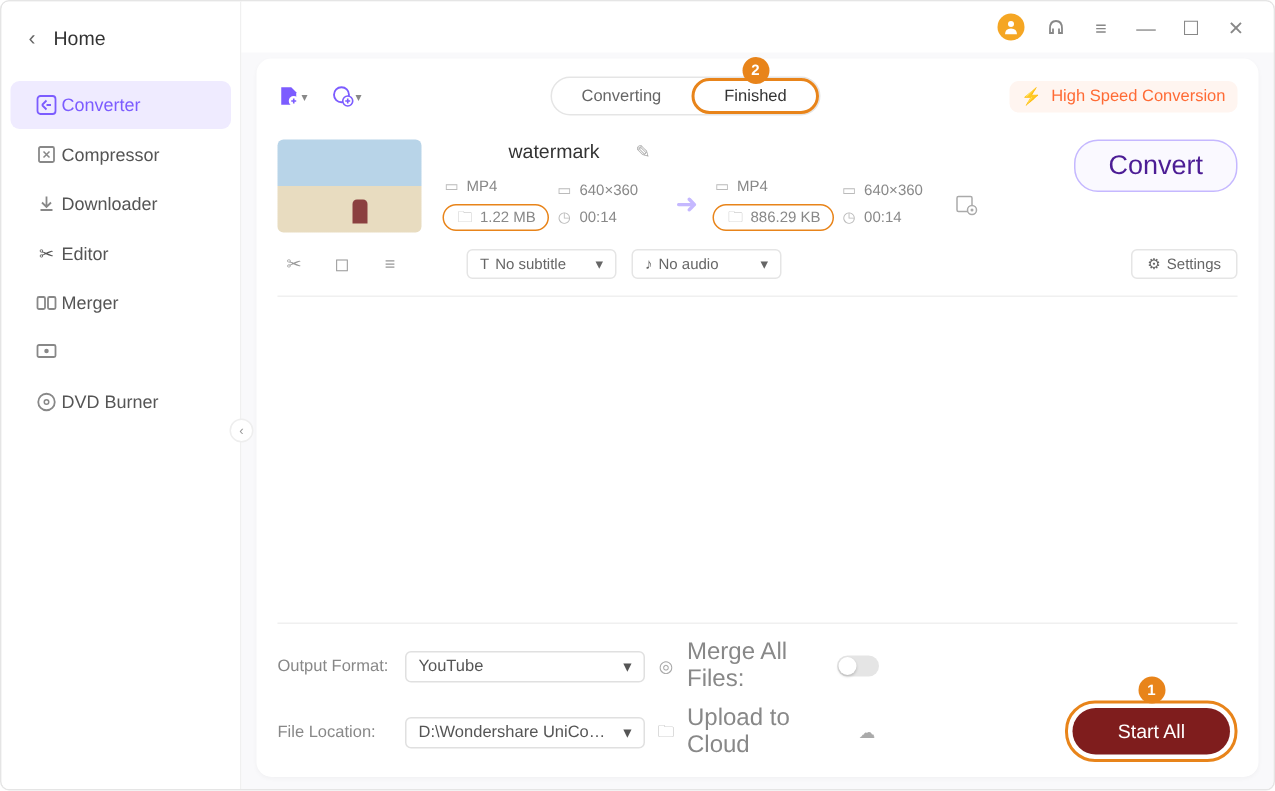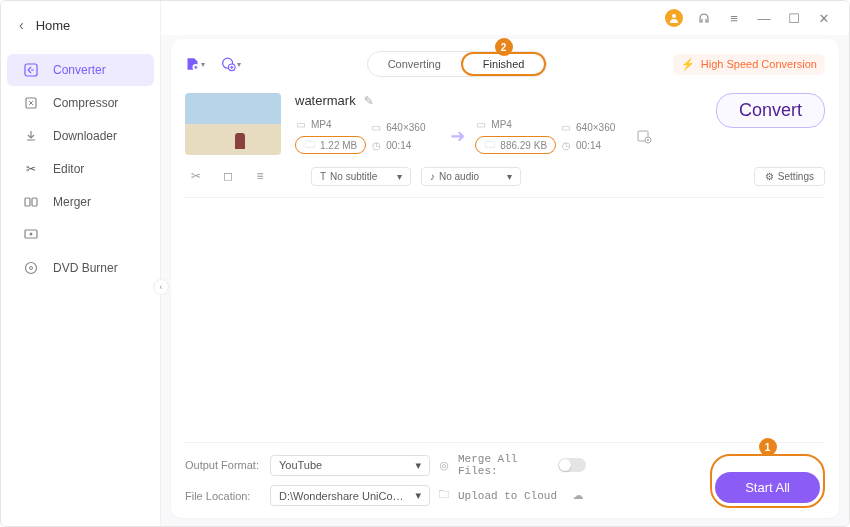--- a/index.html
+++ b/index.html
@@ -2,21 +2,21 @@
 <html><head>
   <meta charset="utf-8">
   <style>
     * { margin: 0; padding: 0; box-sizing: border-box; font-family: -apple-system, BlinkMacSystemFont, 'Segoe UI', Arial, sans-serif; }
     body { width: 850px; height: 527px; background: #fff; display: flex; overflow: hidden; border: 1px solid #e5e5e5; border-radius: 6px; position: relative; }
     
     .sidebar { width: 160px; height: 100%; background: #fff; border-right: 1px solid #f0f0f0; display: flex; flex-direction: column; padding-top: 8px; }
     .sidebar-home { display: flex; align-items: center; padding: 8px 18px; font-size: 13px; color: #333; gap: 12px; }
     .sidebar-home .back { font-size: 14px; color: #666; }
     .sidebar-items { margin-top: 12px; }
-    .sidebar-item { display: flex; align-items: center; padding: 8px 16px; font-size: 12px; color: #555; gap: 14px; cursor: pointer; border-radius: 6px; margin: 1px 6px; }
+    .sidebar-item { display: flex; align-items: center; padding: 8px 16px; font-size: 12px; color: #555; gap: 2px; cursor: pointer; border-radius: 6px; margin: 1px 6px; }
     .sidebar-item.active { background: #efebff; color: #7c5cff; }
     .sidebar-icon { width: 16px; height: 16px; display: inline-flex; align-items: center; justify-content: center; flex-shrink: 0; }
     .sidebar-caret { position: absolute; left: 152px; top: 278px; width: 16px; height: 16px; background: #fff; border: 1px solid #eee; border-radius: 50%; display: flex; align-items: center; justify-content: center; font-size: 9px; color: #999; }
 
     .main { flex: 1; display: flex; flex-direction: column; background: #f9f9fb; }
     
     .titlebar { height: 34px; display: flex; justify-content: flex-end; align-items: center; gap: 12px; padding-right: 16px; background: #fff; }
     .tb-btn { width: 18px; height: 18px; display: inline-flex; align-items: center; justify-content: center; color: #888; font-size: 13px; cursor: pointer; }
     .avatar { width: 18px; height: 18px; background: #f5a623; border-radius: 50%; display: inline-flex; align-items: center; justify-content: center; color: #fff; font-size: 10px; }
     
@@ -34,21 +34,21 @@
     .callout-badge { position: absolute; width: 18px; height: 18px; background: #e8841a; color: #fff; border-radius: 50%; display: flex; align-items: center; justify-content: center; font-size: 10px; font-weight: bold; }
     .callout-2 { top: -16px; left: 50%; transform: translateX(-50%); }
     
     .high-speed { display: flex; align-items: center; gap: 6px; color: #ff6b35; font-size: 11px; padding: 4px 8px; border-radius: 6px; background: #fff5f0; }
     
     .file-card { margin-top: 16px; border-bottom: 1px solid #f0f0f0; padding-bottom: 10px; }
     .file-row1 { display: flex; align-items: flex-start; gap: 14px; }
     .thumb { width: 96px; height: 62px; background: linear-gradient(to bottom, #b8d4e8 0%, #b8d4e8 50%, #e8dcc0 50%, #e8dcc0 100%); border-radius: 4px; position: relative; overflow: hidden; }
     .thumb::after { content: ''; position: absolute; bottom: 6px; left: 50px; width: 10px; height: 16px; background: #8b4040; border-radius: 3px 3px 0 0; }
     .file-main { flex: 1; }
-    .file-title-row { display: flex; align-items: center; gap: 8px; margin-bottom: 10px; }
+    .file-title-row { display: flex; align-items: center; gap: 24px; margin-bottom: 10px; margin-left: 44px; }
     .file-title { font-size: 13px; color: #333; }
     .edit-i { color: #aaa; font-size: 12px; }
     
     .meta-grid { display: flex; align-items: center; gap: 4px; }
     .meta-col { display: flex; flex-direction: column; gap: 6px; }
     .meta-cell { display: flex; align-items: center; gap: 4px; font-size: 10px; color: #888; min-width: 70px; }
     .meta-cell .ico { width: 12px; height: 12px; display: inline-flex; align-items: center; justify-content: center; color: #bbb; }
     .ring-box { border: 1.5px solid #e8841a; border-radius: 10px; padding: 2px 8px; }
     .arrow-mid { color: #c5b8ff; font-size: 18px; margin: 0 6px; }
     .gear-right { color: #999; margin-left: 2px; }
@@ -56,27 +56,27 @@
     
     .file-row2 { display: flex; align-items: center; gap: 10px; margin-top: 10px; }
     .tool-btn { width: 22px; height: 22px; display: inline-flex; align-items: center; justify-content: center; color: #999; font-size: 12px; cursor: pointer; }
     .select-small { border: 1px solid #e5e5e5; border-radius: 4px; padding: 3px 8px; font-size: 10px; color: #666; display: flex; align-items: center; gap: 4px; min-width: 100px; justify-content: space-between; cursor: pointer; }
     .settings-btn { border: 1px solid #e5e5e5; border-radius: 4px; padding: 3px 10px; font-size: 10px; color: #666; display: flex; align-items: center; gap: 4px; cursor: pointer; margin-left: auto; }
     
     .footer { margin-top: auto; padding-top: 10px; border-top: 1px solid #f0f0f0; display: grid; grid-template-columns: 85px 160px 28px 100px 40px 1fr; row-gap: 8px; align-items: center; font-size: 11px; color: #888; position: relative; }
     .footer-label { font-size: 11px; color: #888; }
     .footer-select { border: 1px solid #e0e0e0; border-radius: 4px; padding: 3px 8px; font-size: 11px; color: #555; display: flex; justify-content: space-between; align-items: center; cursor: pointer; }
     .footer-icon { color: #aaa; text-align: center; }
-    .merge-label { font-size: 11px; color: #888; font-family: Liberation Mono, monospace; }
+    .merge-label { font-size: 16px; color: #888; }
     .toggle { width: 28px; height: 14px; background: #e5e5e5; border-radius: 8px; position: relative; }
     .toggle::after { content: ''; position: absolute; width: 12px; height: 12px; background: #fff; border-radius: 50%; top: 1px; left: 1px; box-shadow: 0 1px 2px rgba(0,0,0,0.2); }
     
     .start-all-wrap { position: absolute; right: 0; bottom: -2px; display: flex; flex-direction: column; align-items: center; }
     .start-ring { border: 2px solid #e8841a; border-radius: 20px; padding: 3px; position: relative; }
-    .start-btn { background: #8b5cf6; color: #fff; border: none; border-radius: 16px; padding: 8px 30px; font-size: 13px; cursor: pointer; margin-top: 13px; }
+    .start-btn { background: #7f1d1d; color: #fff; border: none; border-radius: 16px; padding: 8px 30px; font-size: 13px; cursor: pointer; }
     .callout-1 { top: -18px; left: 50%; transform: translateX(-50%); }
     
     svg { display: block; }
   </style>
 </head>
 <body>
 
 <div class="sidebar">
   <div class="sidebar-home">
     <span class="back">‹</span>

